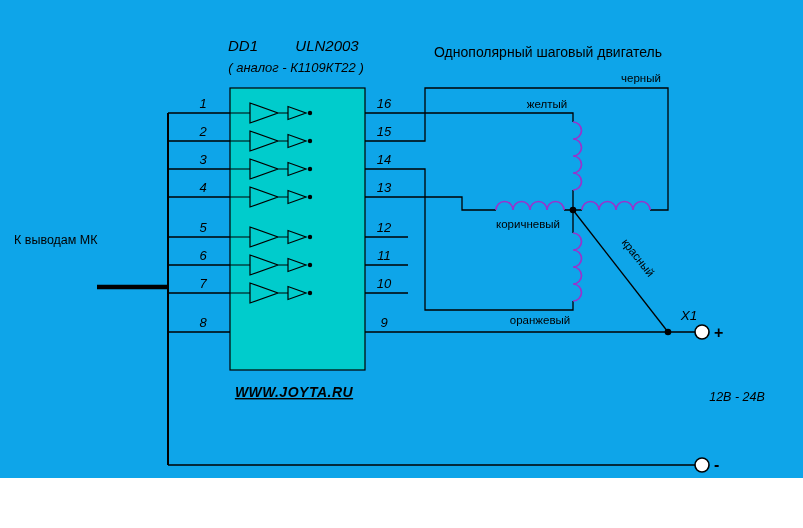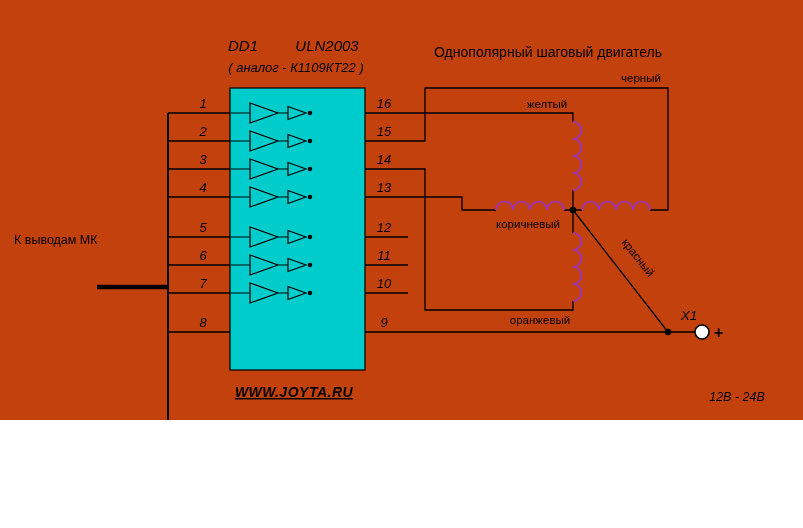--- a/index.html
+++ b/index.html
@@ -1,16 +1,16 @@
 <!DOCTYPE html>
 <html><head>
 <meta charset="utf-8">
 <style>
   html,body{margin:0;padding:0;background:#ffffff;}
-  .stage{position:relative;width:803px;height:420px;background:#c2410c;overflow:hidden;
+  .stage{position:relative;width:803px;height:478px;background:#0ea5e9;overflow:hidden;
          font-family:"Liberation Sans",sans-serif;}
   svg{position:absolute;left:0;top:0;}
   text{fill:#000000;font-family:"Liberation Sans",sans-serif;}
   .wire{stroke:#000000;stroke-width:1.3;fill:none;}
   .bus{stroke:#000000;stroke-width:2;fill:none;}
   .thick{stroke:#000000;stroke-width:4.5;fill:none;}
   .tri{stroke:#000000;stroke-width:1.2;fill:none;}
   .coil{stroke-width:1.7;fill:none;}
   .chipbody{stroke:#000000;stroke-width:1.2;}
   .terminal{fill:#ffffff;stroke:#000000;stroke-width:1.6;}

